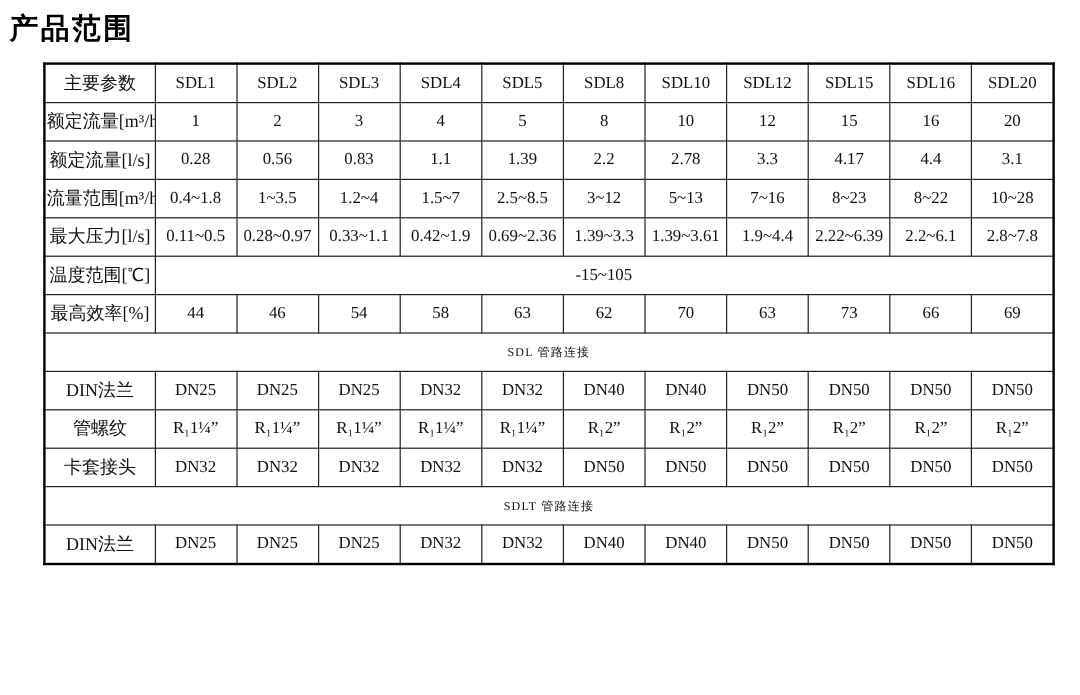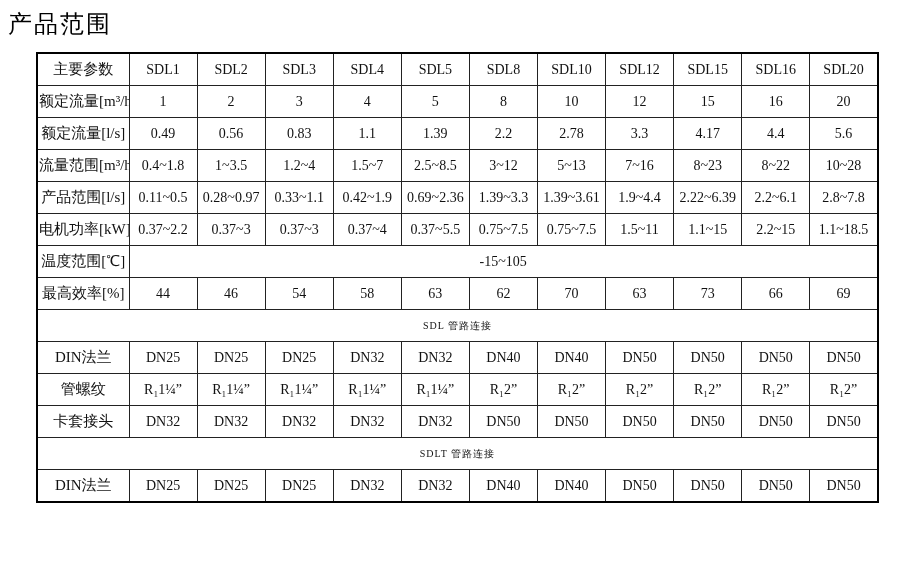--- a/index.html
+++ b/index.html
@@ -7,21 +7,21 @@
     padding: 0;
     background: #ffffff;
     width: 900px;
     height: 579px;
     overflow: hidden;
     font-family: "Liberation Serif", serif;
     color: #111111;
   }
   .page-title {
     font-family: "Liberation Sans", sans-serif;
-    font-weight: normal;
+    font-weight: bold;
     font-size: 24px;
     letter-spacing: 2px;
     margin: 8px 0 0 8px;
     color: #000000;
   }
   table.spec {
     border-collapse: collapse;
     table-layout: fixed;
     width: 841px;
     margin: 12px 0 0 36px;
@@ -91,73 +91,59 @@
         <td>5</td>
         <td>8</td>
         <td>10</td>
         <td>12</td>
         <td>15</td>
         <td>16</td>
         <td>20</td>
       </tr>
       <tr>
         <td class="row-label">额定流量[l/s]</td>
-        <td>0.49</td>
+        <td>0.28</td>
         <td>0.56</td>
         <td>0.83</td>
         <td>1.1</td>
         <td>1.39</td>
         <td>2.2</td>
         <td>2.78</td>
         <td>3.3</td>
         <td>4.17</td>
         <td>4.4</td>
-        <td>5.6</td>
+        <td>3.1</td>
       </tr>
       <tr>
         <td class="row-label">流量范围[m³/h]</td>
         <td>0.4~1.8</td>
         <td>1~3.5</td>
         <td>1.2~4</td>
         <td>1.5~7</td>
         <td>2.5~8.5</td>
         <td>3~12</td>
         <td>5~13</td>
         <td>7~16</td>
         <td>8~23</td>
         <td>8~22</td>
         <td>10~28</td>
       </tr>
       <tr>
-        <td class="row-label">产品范围[l/s]</td>
+        <td class="row-label">最大压力[l/s]</td>
         <td>0.11~0.5</td>
         <td>0.28~0.97</td>
         <td>0.33~1.1</td>
         <td>0.42~1.9</td>
         <td>0.69~2.36</td>
         <td>1.39~3.3</td>
         <td>1.39~3.61</td>
         <td>1.9~4.4</td>
         <td>2.22~6.39</td>
         <td>2.2~6.1</td>
         <td>2.8~7.8</td>
-      </tr>
-      <tr>
-        <td class="row-label">电机功率[kW]</td>
-        <td>0.37~2.2</td>
-        <td>0.37~3</td>
-        <td>0.37~3</td>
-        <td>0.37~4</td>
-        <td>0.37~5.5</td>
-        <td>0.75~7.5</td>
-        <td>0.75~7.5</td>
-        <td>1.5~11</td>
-        <td>1.1~15</td>
-        <td>2.2~15</td>
-        <td>1.1~18.5</td>
       </tr>
       <tr>
         <td class="row-label">温度范围[℃]</td>
         <td colspan="11">-15~105</td>
       </tr>
       <tr>
         <td class="row-label">最高效率[%]</td>
         <td>44</td>
         <td>46</td>
         <td>54</td>

